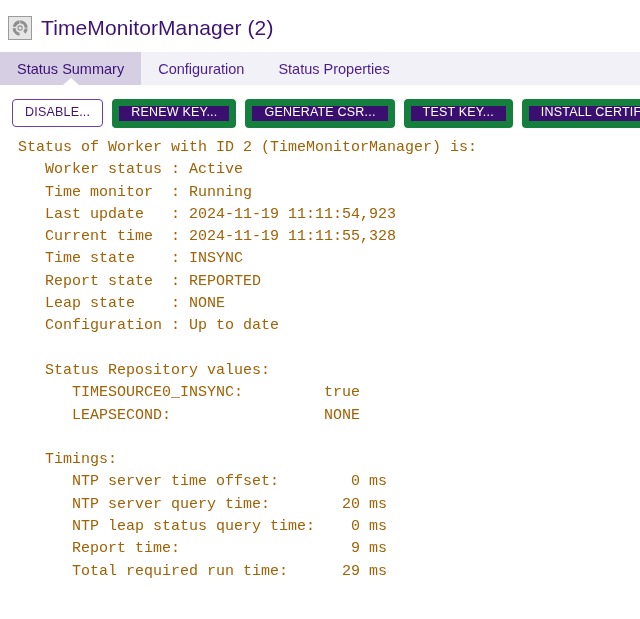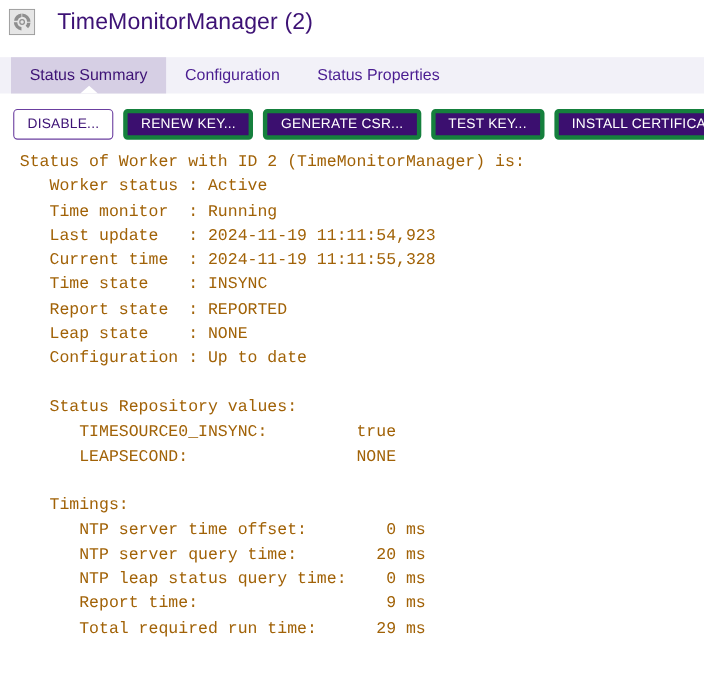--- a/index.html
+++ b/index.html
@@ -10,22 +10,22 @@
     width: 640px;
     height: 619px;
     background: #ffffff;
     font-family: "Liberation Sans", sans-serif;
     overflow: hidden;
   }
 
   
   .header {
     display: flex;
-    align-items: flex-start;
-    gap: 20px;
+    align-items: flex-end;
+    gap: 9px;
     padding: 8px 0 0 8px;
     height: 40px;
     box-sizing: border-box;
   }
   .app-icon {
     width: 24px;
     height: 24px;
     flex: 0 0 24px;
     display: block;
   }
@@ -38,21 +38,20 @@
   }
 
   
   .tabbar {
     display: flex;
     align-items: stretch;
     background: #f2f1f8;
     height: 33px;
     margin-top: 12px;
     position: relative;
-    padding-left: 10px;
   }
   .tab {
     position: relative;
     display: flex;
     align-items: center;
     padding: 0 17px;
     font-size: 14.5px;
     color: #4a1d91;
     white-space: nowrap;
     cursor: pointer;
@@ -99,21 +98,21 @@
     align-items: center;
   }
   .btn-outline {
     background: #ffffff;
     color: #3d1275;
     border: 1.3px solid #6b3fa0;
   }
   .btn-filled {
     background: #3b0f6f;
     color: #ffffff;
-    border: 4px solid #15803d;
+    border: 7px solid #15803d;
   }
 
   
   .report {
     margin: 8px 0 0 0;
     padding: 0 0 0 18px;
     font-family: "Liberation Mono", "DejaVu Sans Mono", monospace;
     font-size: 15px;
     line-height: 22.3px;
     color: #a16207;

